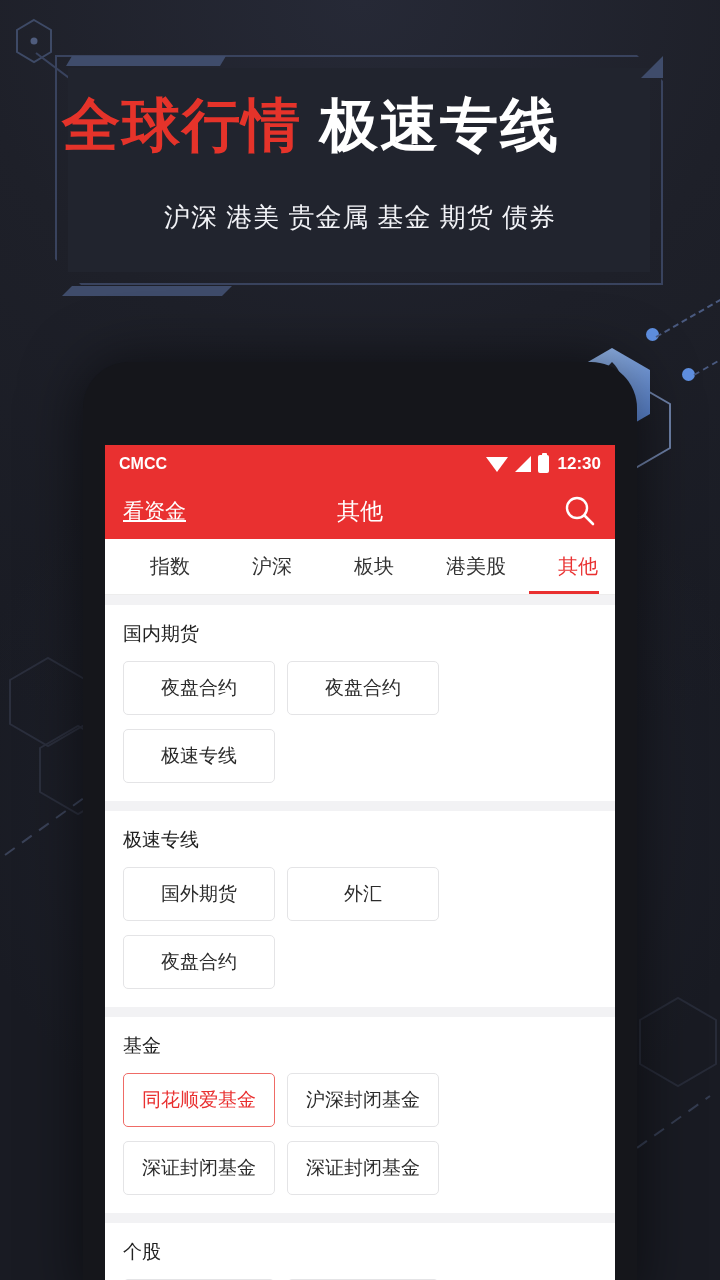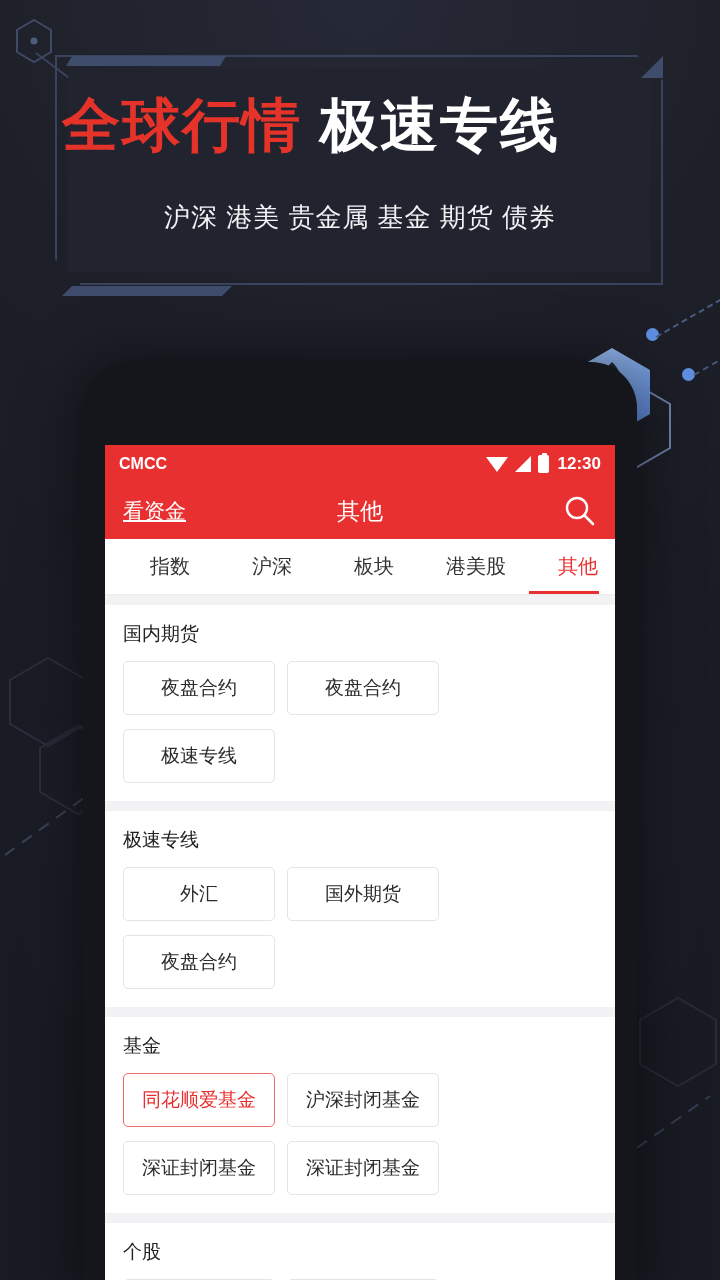--- a/index.html
+++ b/index.html
@@ -246,22 +246,22 @@
       <div class="chip">夜盘合约</div>
       <div class="chip">极速专线</div>
     </div>
   </div>
 
   <div class="divider"></div>
 
   <div class="section">
     <div class="sec-title">极速专线</div>
     <div class="chips">
+      <div class="chip">国外期货</div>
       <div class="chip">外汇</div>
-      <div class="chip">国外期货</div>
       <div class="chip">夜盘合约</div>
     </div>
   </div>
 
   <div class="divider"></div>
 
   <div class="section">
     <div class="sec-title">基金</div>
     <div class="chips">
       <div class="chip hot">同花顺爱基金</div>

